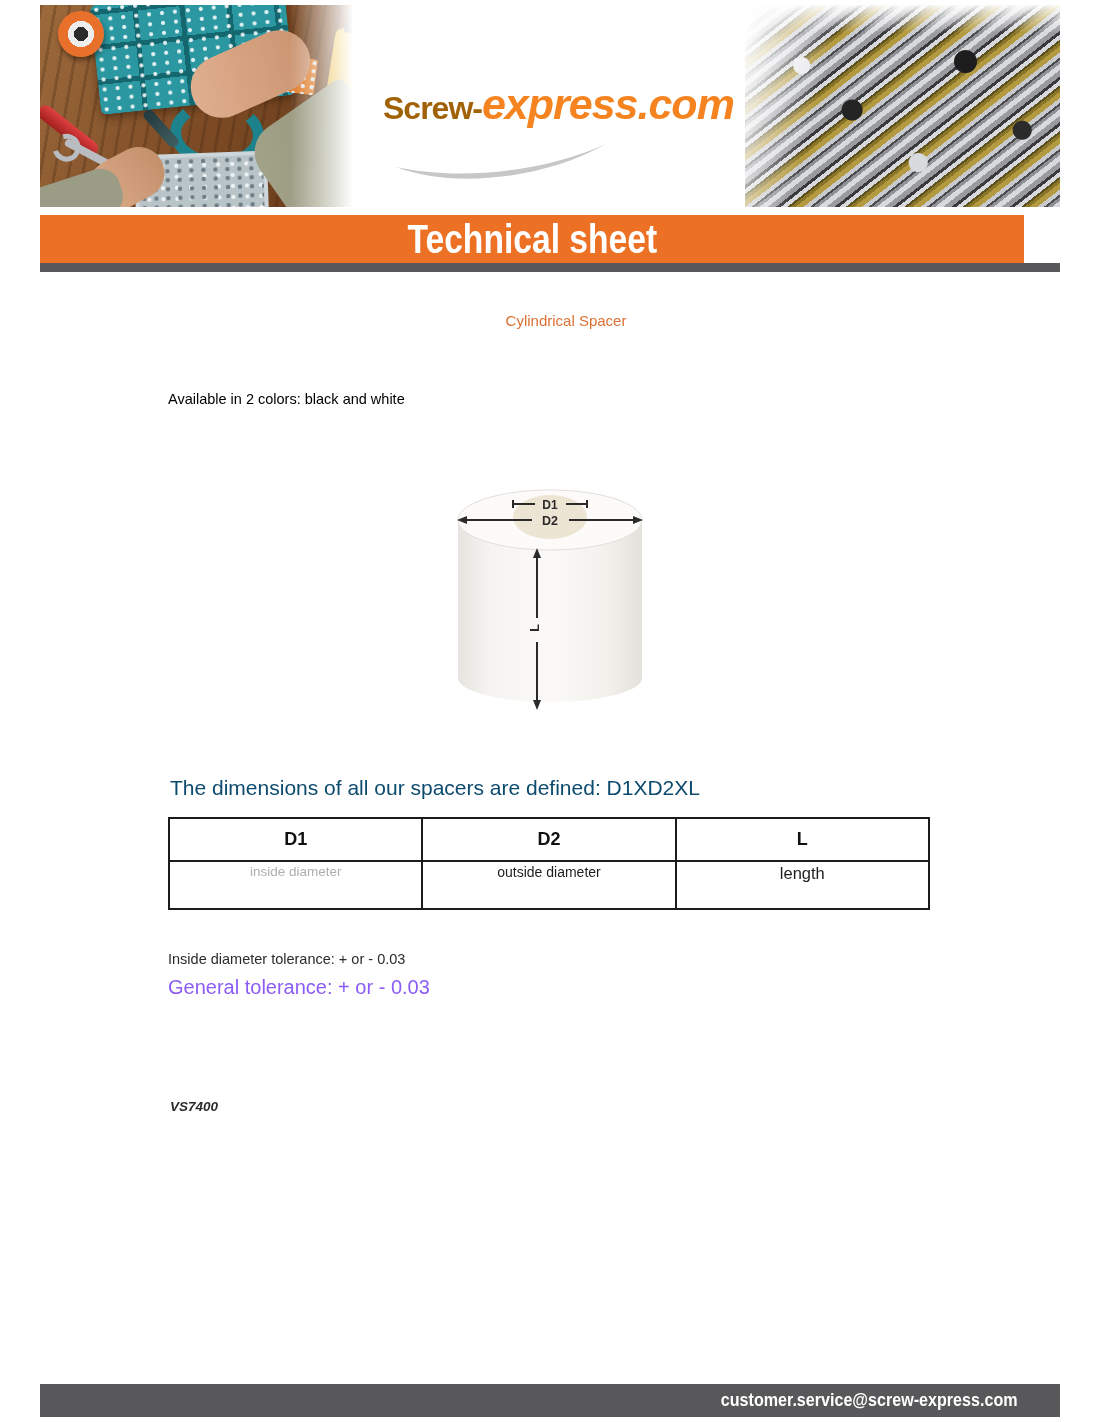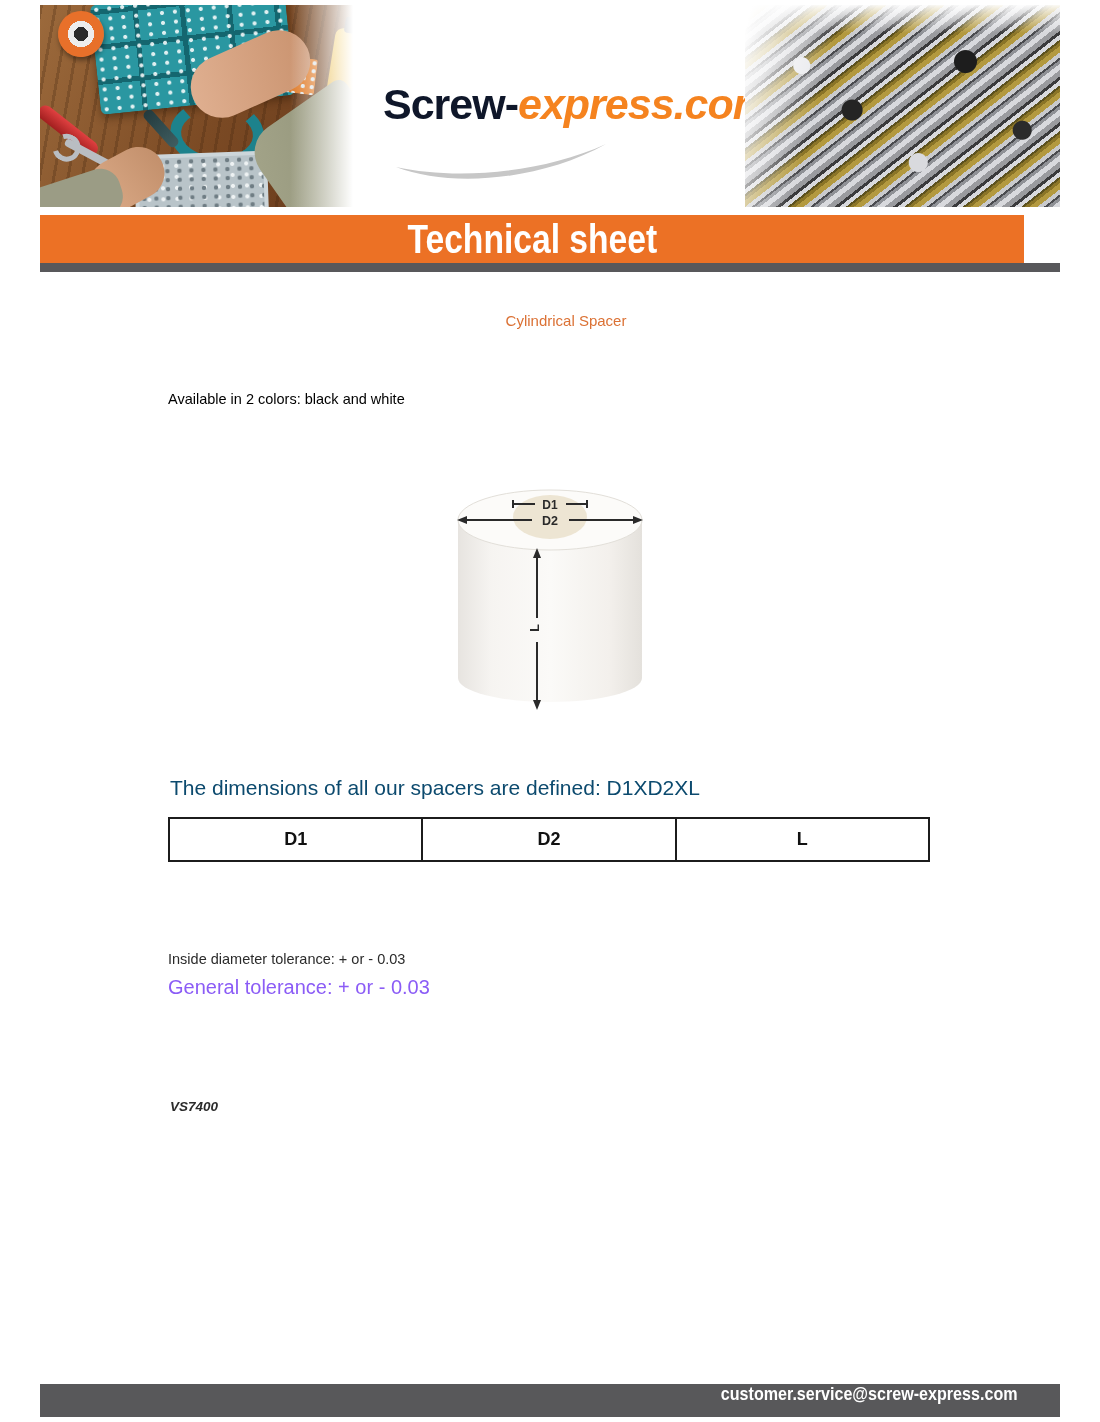--- a/index.html
+++ b/index.html
@@ -75,21 +75,21 @@
       repeating-linear-gradient(-52deg,
         rgba(255,255,255,.35) 0 3px,rgba(0,0,0,0) 3px 9px,rgba(0,0,0,.3) 9px 12px,rgba(0,0,0,0) 12px 21px);
   }
   .fade-left{position:absolute;left:0;top:0;bottom:0;width:110px;
     background:linear-gradient(105deg,#ffffff 4%,rgba(255,255,255,.75) 22%,rgba(255,255,255,0) 60%);}
   .fade-top{position:absolute;left:0;top:0;right:0;height:28px;
     background:linear-gradient(to bottom,rgba(255,255,255,.95),rgba(255,255,255,0));}
 
   
   .logo{position:absolute;left:383px;top:80px;width:345px;text-align:left;white-space:nowrap;}
-  .logo .p1{font-weight:bold;font-size:43px;color:#0f172a;letter-spacing:-1px;}
+  .logo .p1{font-weight:bold;font-size:32px;color:#a16207;letter-spacing:-1px;}
   .logo .p2{font-weight:bold;font-style:italic;font-size:43px;color:#f5831f;letter-spacing:-1px;}
   .swoosh{position:absolute;left:390px;top:136px;}
 
   
   .banner{position:absolute;left:40px;top:215px;width:984px;height:48px;background:#ec7125;
     display:flex;align-items:center;justify-content:center;}
   .banner span{color:#ffffff;font-weight:bold;font-size:41px;letter-spacing:0;
     transform:scaleX(.82);display:inline-block;}
   .gray-rule{position:absolute;left:40px;top:263px;width:1020px;height:9px;background:#58585b;}
 
@@ -109,21 +109,21 @@
   .dim-table .drow td{height:43px;vertical-align:top;padding-top:2px;font-size:14px;color:#1e1e1e;}
   .dim-table .drow td.ghost{color:#aeaeae;text-shadow:0 0 1px #ffffff;font-size:13.5px;}
   .dim-table .drow td.big{font-size:16.5px;}
 
   .tol-inside{position:absolute;left:168px;top:951px;font-size:14.5px;color:#2b2b2b;}
   .tol-general{position:absolute;left:168px;top:976px;font-size:20px;color:#8b5cf6;}
   .ref-code{position:absolute;left:170px;top:1099px;font-size:13.5px;font-weight:bold;font-style:italic;color:#2b2b2b;}
 
   
   .footer{position:absolute;left:40px;top:1384px;width:1020px;height:33px;background:#58585a;
-    display:flex;justify-content:flex-end;box-sizing:border-box;padding-right:42px;}
+    display:flex;align-items:center;justify-content:flex-end;box-sizing:border-box;padding-right:42px;}
   .footer span{color:#ffffff;font-weight:bold;font-size:17.5px;transform:scaleX(.92);
     transform-origin:right center;display:inline-block;letter-spacing:0;}
 </style>
 </head>
 <body>
 
 <div class="page">
 
   <div class="photo photo-left">
     <div class="wood"></div>
@@ -208,20 +208,25 @@
 
   <div class="dims-intro">The dimensions of all our spacers are defined: D1XD2XL</div>
 
   <table class="dim-table">
     <tbody>
       <tr class="hrow">
         <td>D1</td>
         <td>D2</td>
         <td>L</td>
       </tr>
+      <tr class="drow">
+        <td class="ghost">inside diameter</td>
+        <td>outside diameter</td>
+        <td class="big">length</td>
+      </tr>
     </tbody>
   </table>
 
   <div class="tol-inside">Inside diameter tolerance: + or - 0.03</div>
   <div class="tol-general">General tolerance: + or - 0.03</div>
 
   <div class="ref-code">VS7400</div>
 
   <div class="footer">
     <span>customer.service@screw-express.com</span>

